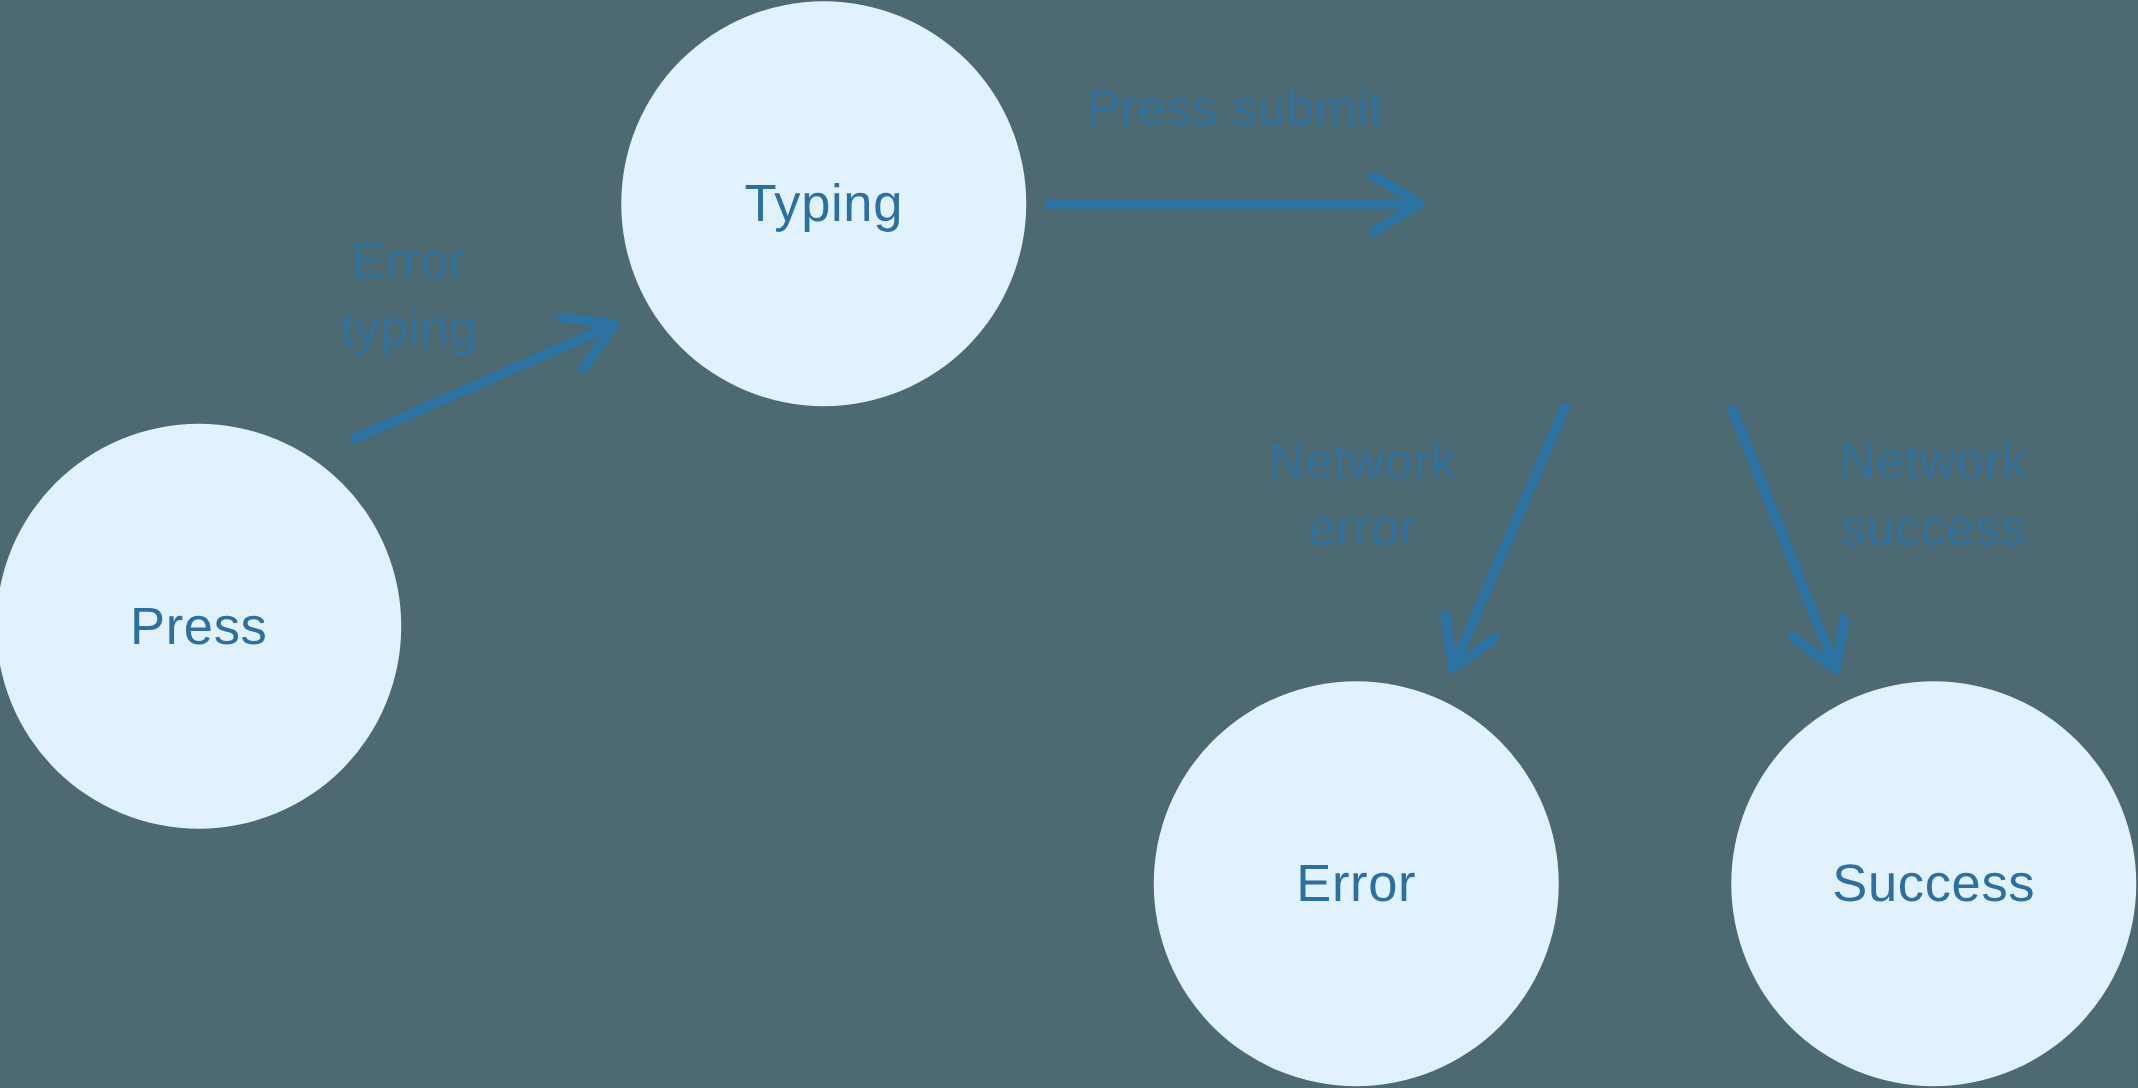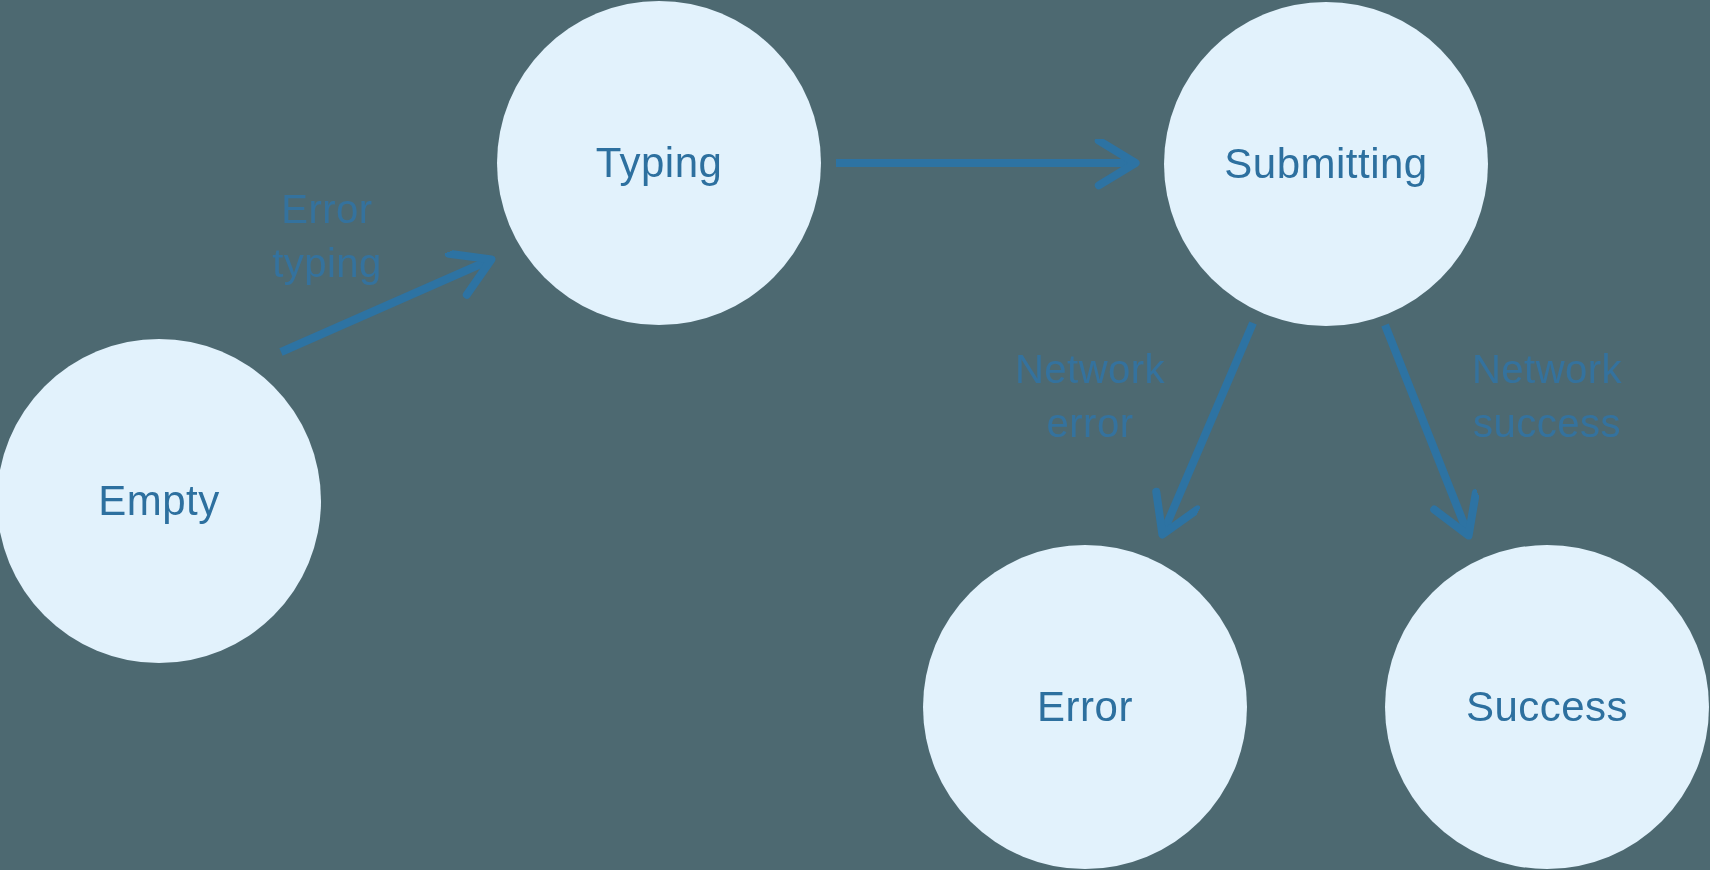--- a/index.html
+++ b/index.html
@@ -74,44 +74,44 @@
         <polyline points="0.8 0.2, 5.4 3, 0.8 5.8" fill="none" stroke="#2d73a3" stroke-width="1" stroke-linecap="round" stroke-linejoin="round"></polyline>
       </marker>
     </defs>
     <line x1="281" y1="352" x2="490" y2="260" stroke="#2d73a3" stroke-width="8" marker-end="url(#arrowhead)"></line>
     <line x1="836" y1="163" x2="1134" y2="163" stroke="#2d73a3" stroke-width="8" marker-end="url(#arrowhead)"></line>
     <line x1="1253" y1="323" x2="1163" y2="533" stroke="#2d73a3" stroke-width="8" marker-end="url(#arrowhead)"></line>
     <line x1="1385" y1="325" x2="1468" y2="534" stroke="#2d73a3" stroke-width="8" marker-end="url(#arrowhead)"></line>
   </svg>
 
   <div class="state-node node-empty">
-    <span class="node-label">Empty</span>
+    <span class="node-label">Press</span>
   </div>
 
   <div class="state-node node-typing">
     <span class="node-label">Typing</span>
   </div>
 
-  <div class="state-node node-submitting">
-    <span class="node-label">Submitting</span>
-  </div>
 
   <div class="state-node node-error">
     <span class="node-label">Error</span>
   </div>
 
   <div class="state-node node-success">
     <span class="node-label">Success</span>
   </div>
 
   <div class="edge-label label-start-typing">
     <span>Error</span>
     <span>typing</span>
   </div>
 
+  <div class="edge-label label-press-submit">
+    <span>Press submit</span>
+  </div>
 
   <div class="edge-label label-network-error">
     <span>Network</span>
     <span>error</span>
   </div>
 
   <div class="edge-label label-network-success">
     <span>Network</span>
     <span>success</span>
   </div>

